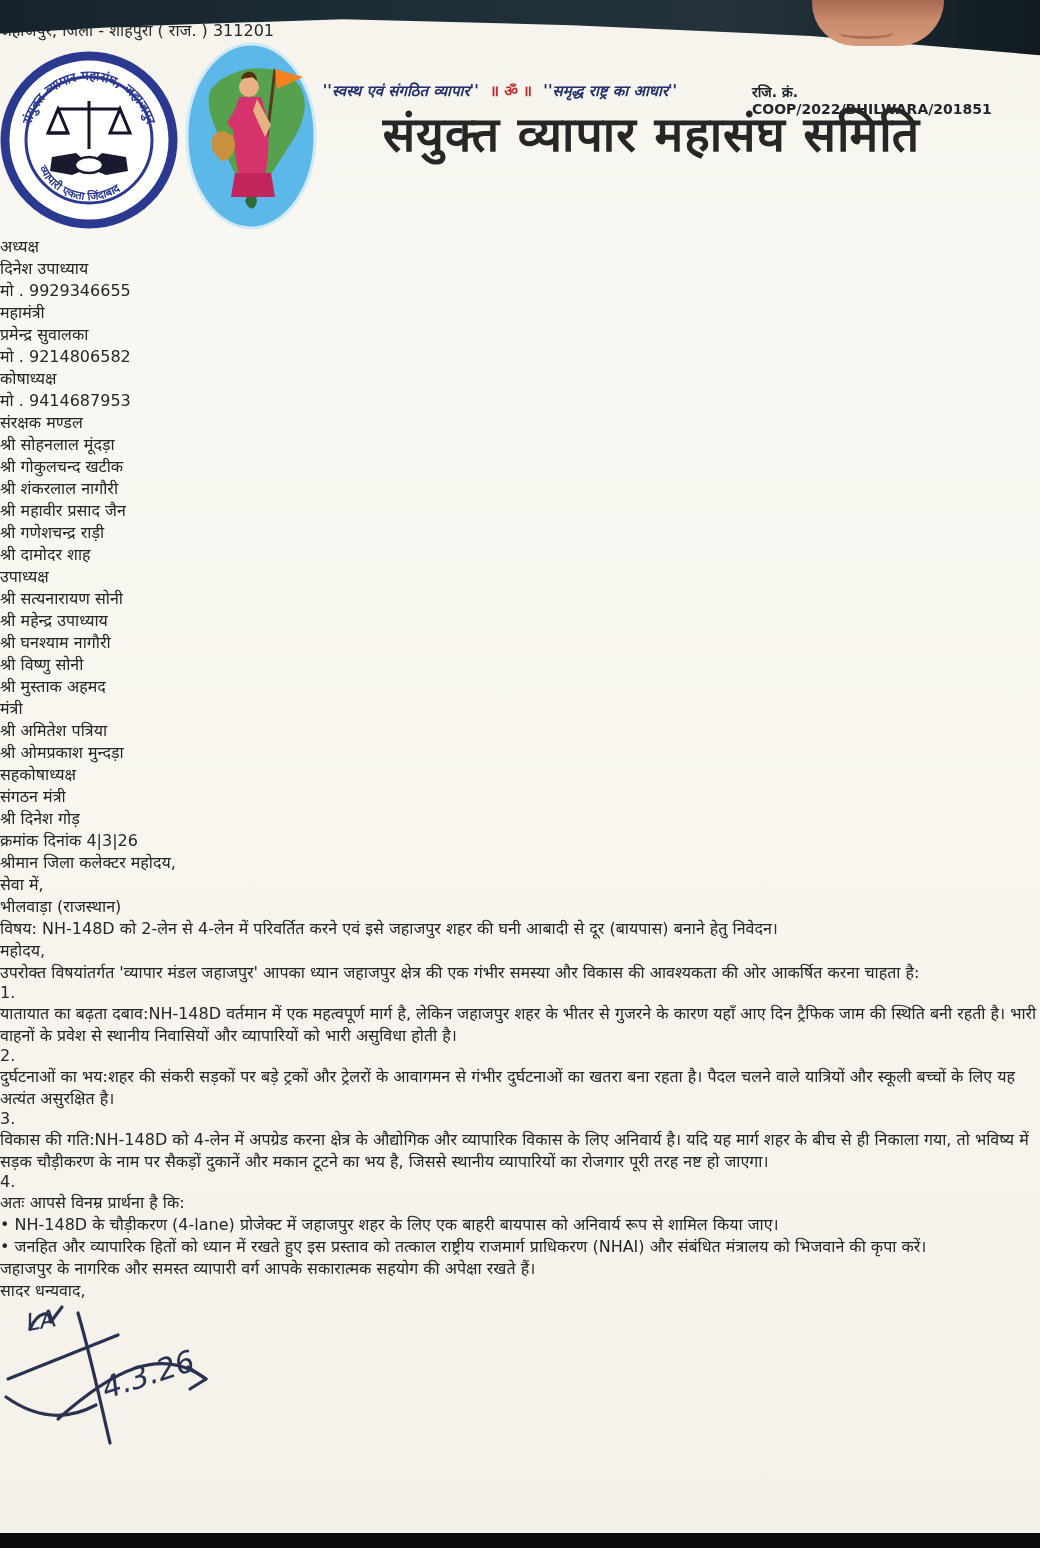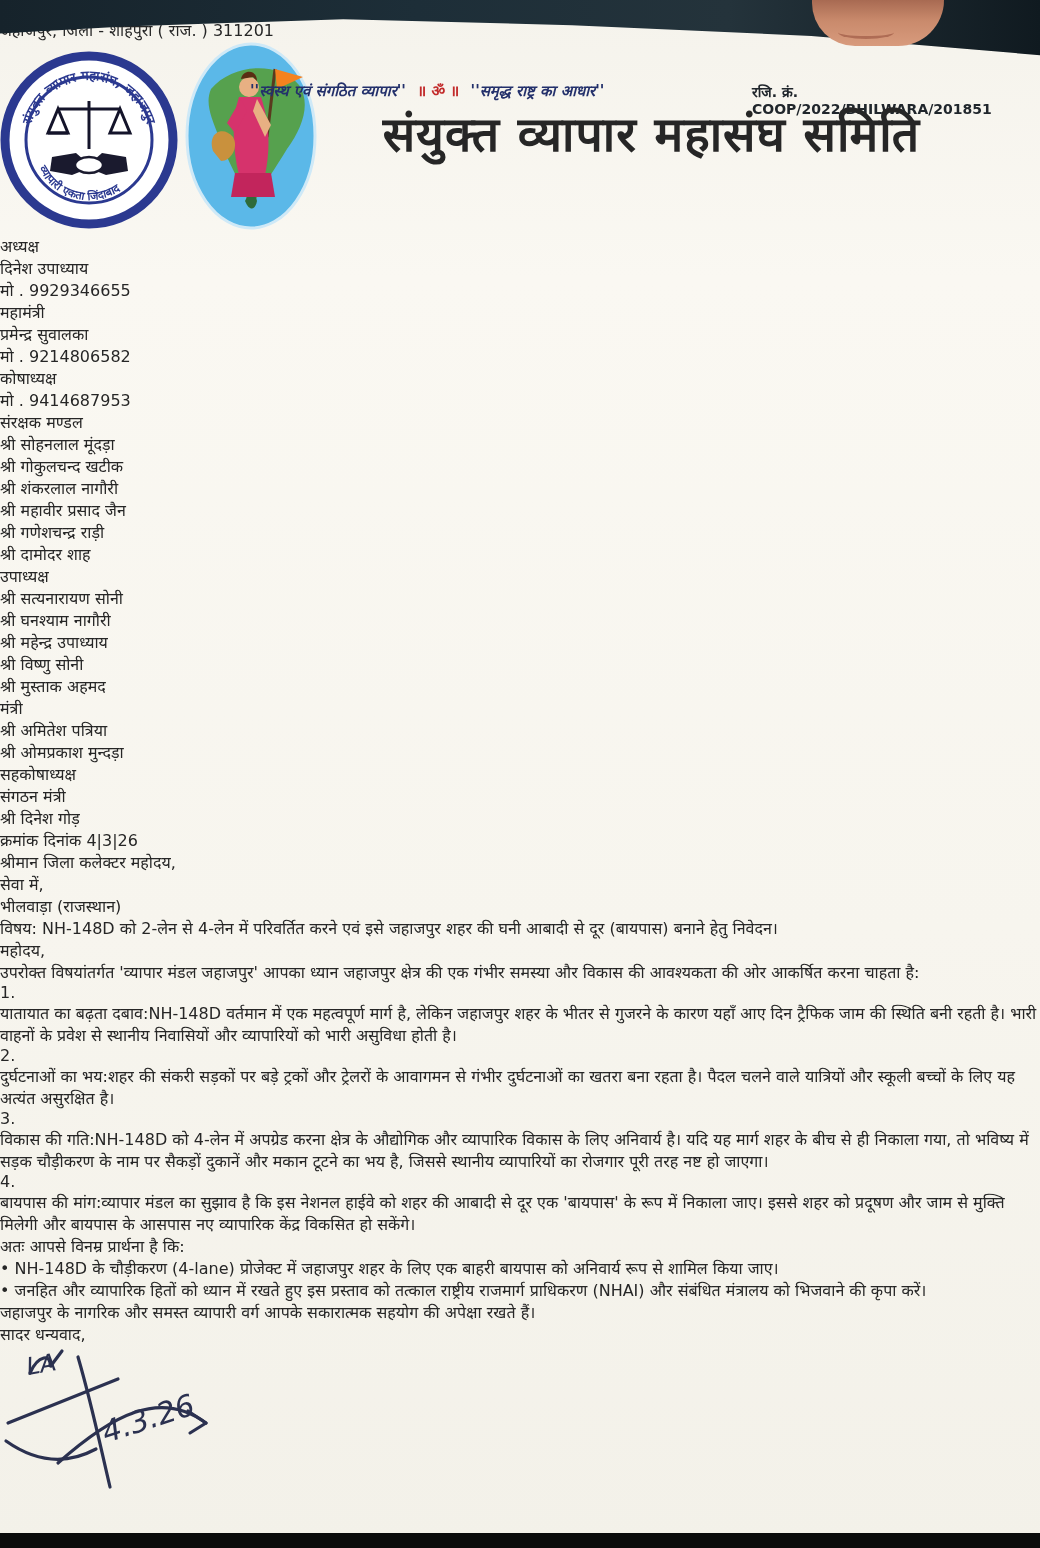--- a/index.html
+++ b/index.html
@@ -11,21 +11,21 @@
         background:linear-gradient(90deg,#16232b 0%,#1d2e38 40%,#24333b 70%,#101a20 100%);
         clip-path:polygon(0 0,100% 0,100% 92%,78% 60%,55% 42%,33% 32%,12% 44%,0 56%);}
   .finger{position:absolute;top:0;left:812px;width:132px;height:46px;z-index:6;
         background:linear-gradient(180deg,#a86a52 0%,#c98a6c 45%,#d89b7d 100%);
         border-radius:0 0 62px 58px;}
   .finger::after{content:"";position:absolute;left:26px;top:26px;width:56px;height:10px;
         border-bottom:3px solid #a05c47;border-radius:50%;opacity:.7;}
   .bottom-band{position:absolute;bottom:0;left:0;width:1040px;height:15px;background:#0b0b0b;z-index:5;}
   
   .slogan{position:absolute;top:80px;left:250px;width:500px;z-index:2;font-size:15px;font-weight:bold;
-        font-style:italic;color:#23306b;white-space:nowrap;}
+        font-style:italic;color:#23306b;white-space:nowrap;text-align:center;}
   .slogan .om{color:#c22a2a;font-style:normal;margin:0 6px;}
   .regno{position:absolute;top:82px;left:752px;width:286px;font-size:14px;font-weight:bold;color:#20262c;z-index:2;}
   .title{position:absolute;top:100px;left:160px;width:760px;text-align:right;z-index:2;
         font-size:48px;font-weight:700;white-space:nowrap;letter-spacing:1px;
         background:linear-gradient(180deg,#e5177e 18%,#b register;<!-- placeholder -->}
   .title-grad{background:linear-gradient(180deg,#ec1884 14%,#a8209c 48%,#5a22a0 72%,#2b2f92 100%);
         -webkit-background-clip:text;background-clip:text;color:transparent;
         filter:drop-shadow(0 0 2px rgba(245,205,90,.9)) drop-shadow(0 2px 0 rgba(250,225,120,.55));}
   .address{position:absolute;top:197px;left:240px;width:600px;text-align:center;z-index:2;
         font-size:26px;font-weight:bold;color:#191919;}
@@ -169,22 +169,22 @@
       <div class="sb-member">श्री सोहनलाल मूंदड़ा</div>
       <div class="sb-member">श्री गोकुलचन्द खटीक</div>
       <div class="sb-member">श्री शंकरलाल नागौरी</div>
       <div class="sb-member">श्री महावीर प्रसाद जैन</div>
       <div class="sb-member">श्री गणेशचन्द्र राड़ी</div>
       <div class="sb-member">श्री दामोदर शाह</div>
     </div>
     <div class="sb-section">
       <div class="sb-heading">उपाध्यक्ष</div>
       <div class="sb-member">श्री  सत्यनारायण सोनी</div>
+      <div class="sb-member">श्री महेन्द्र उपाध्याय</div>
       <div class="sb-member">श्री घनश्याम नागौरी</div>
-      <div class="sb-member">श्री महेन्द्र उपाध्याय</div>
       <div class="sb-member">श्री विष्णु सोनी</div>
       <div class="sb-member">श्री मुस्ताक अहमद</div>
     </div>
     <div class="sb-section">
       <div class="sb-heading">मंत्री</div>
       <div class="sb-member">श्री अमितेश पत्रिया</div>
       <div class="sb-member">श्री ओमप्रकाश मुन्दड़ा</div>
     </div>
     <div class="sb-section">
       <div class="sb-heading">सहकोषाध्यक्ष</div>
@@ -222,21 +222,20 @@
       <div class="point">
         <div class="pt-num">2.</div>
         <div class="pt-body"><span class="lead">दुर्घटनाओं का भय:</span><span>शहर की संकरी सड़कों पर बड़े ट्रकों और ट्रेलरों के आवागमन से गंभीर दुर्घटनाओं का खतरा बना रहता है। पैदल चलने वाले यात्रियों और स्कूली बच्चों के लिए यह अत्यंत असुरक्षित है।</span></div>
       </div>
       <div class="point">
         <div class="pt-num">3.</div>
         <div class="pt-body"><span class="lead">विकास की गति:</span><span>NH-148D को 4-लेन में अपग्रेड करना क्षेत्र के औद्योगिक और व्यापारिक विकास के लिए अनिवार्य है। यदि यह मार्ग शहर के बीच से ही निकाला गया, तो भविष्य में सड़क चौड़ीकरण के नाम पर सैकड़ों दुकानें और मकान टूटने का भय है, जिससे स्थानीय व्यापारियों का रोजगार पूरी तरह नष्ट हो जाएगा।</span></div>
       </div>
       <div class="point">
         <div class="pt-num">4.</div>
-        <div class="pt-body"><span class="lead">बायपास की मांग:</span><span>व्यापार मंडल का सुझाव है कि इस नेशनल हाईवे को शहर की आबादी से दूर एक 'बायपास' के रूप में निकाला जाए। इससे शहर को प्रदूषण और जाम से मुक्ति मिलेगी और बायपास के आसपास नए व्यापारिक केंद्र विकसित हो सकेंगे।</span></div>
       </div>
     </div>
 
     <div class="request">अतः आपसे विनम्र प्रार्थना है कि:</div>
     <div class="bullets">
       <div class="bullet">
         <span class="dot">•</span>
         <span>NH-148D के चौड़ीकरण (4-lane) प्रोजेक्ट में जहाजपुर शहर के लिए एक बाहरी बायपास को अनिवार्य रूप से शामिल किया जाए।</span>
       </div>
       <div class="bullet">

